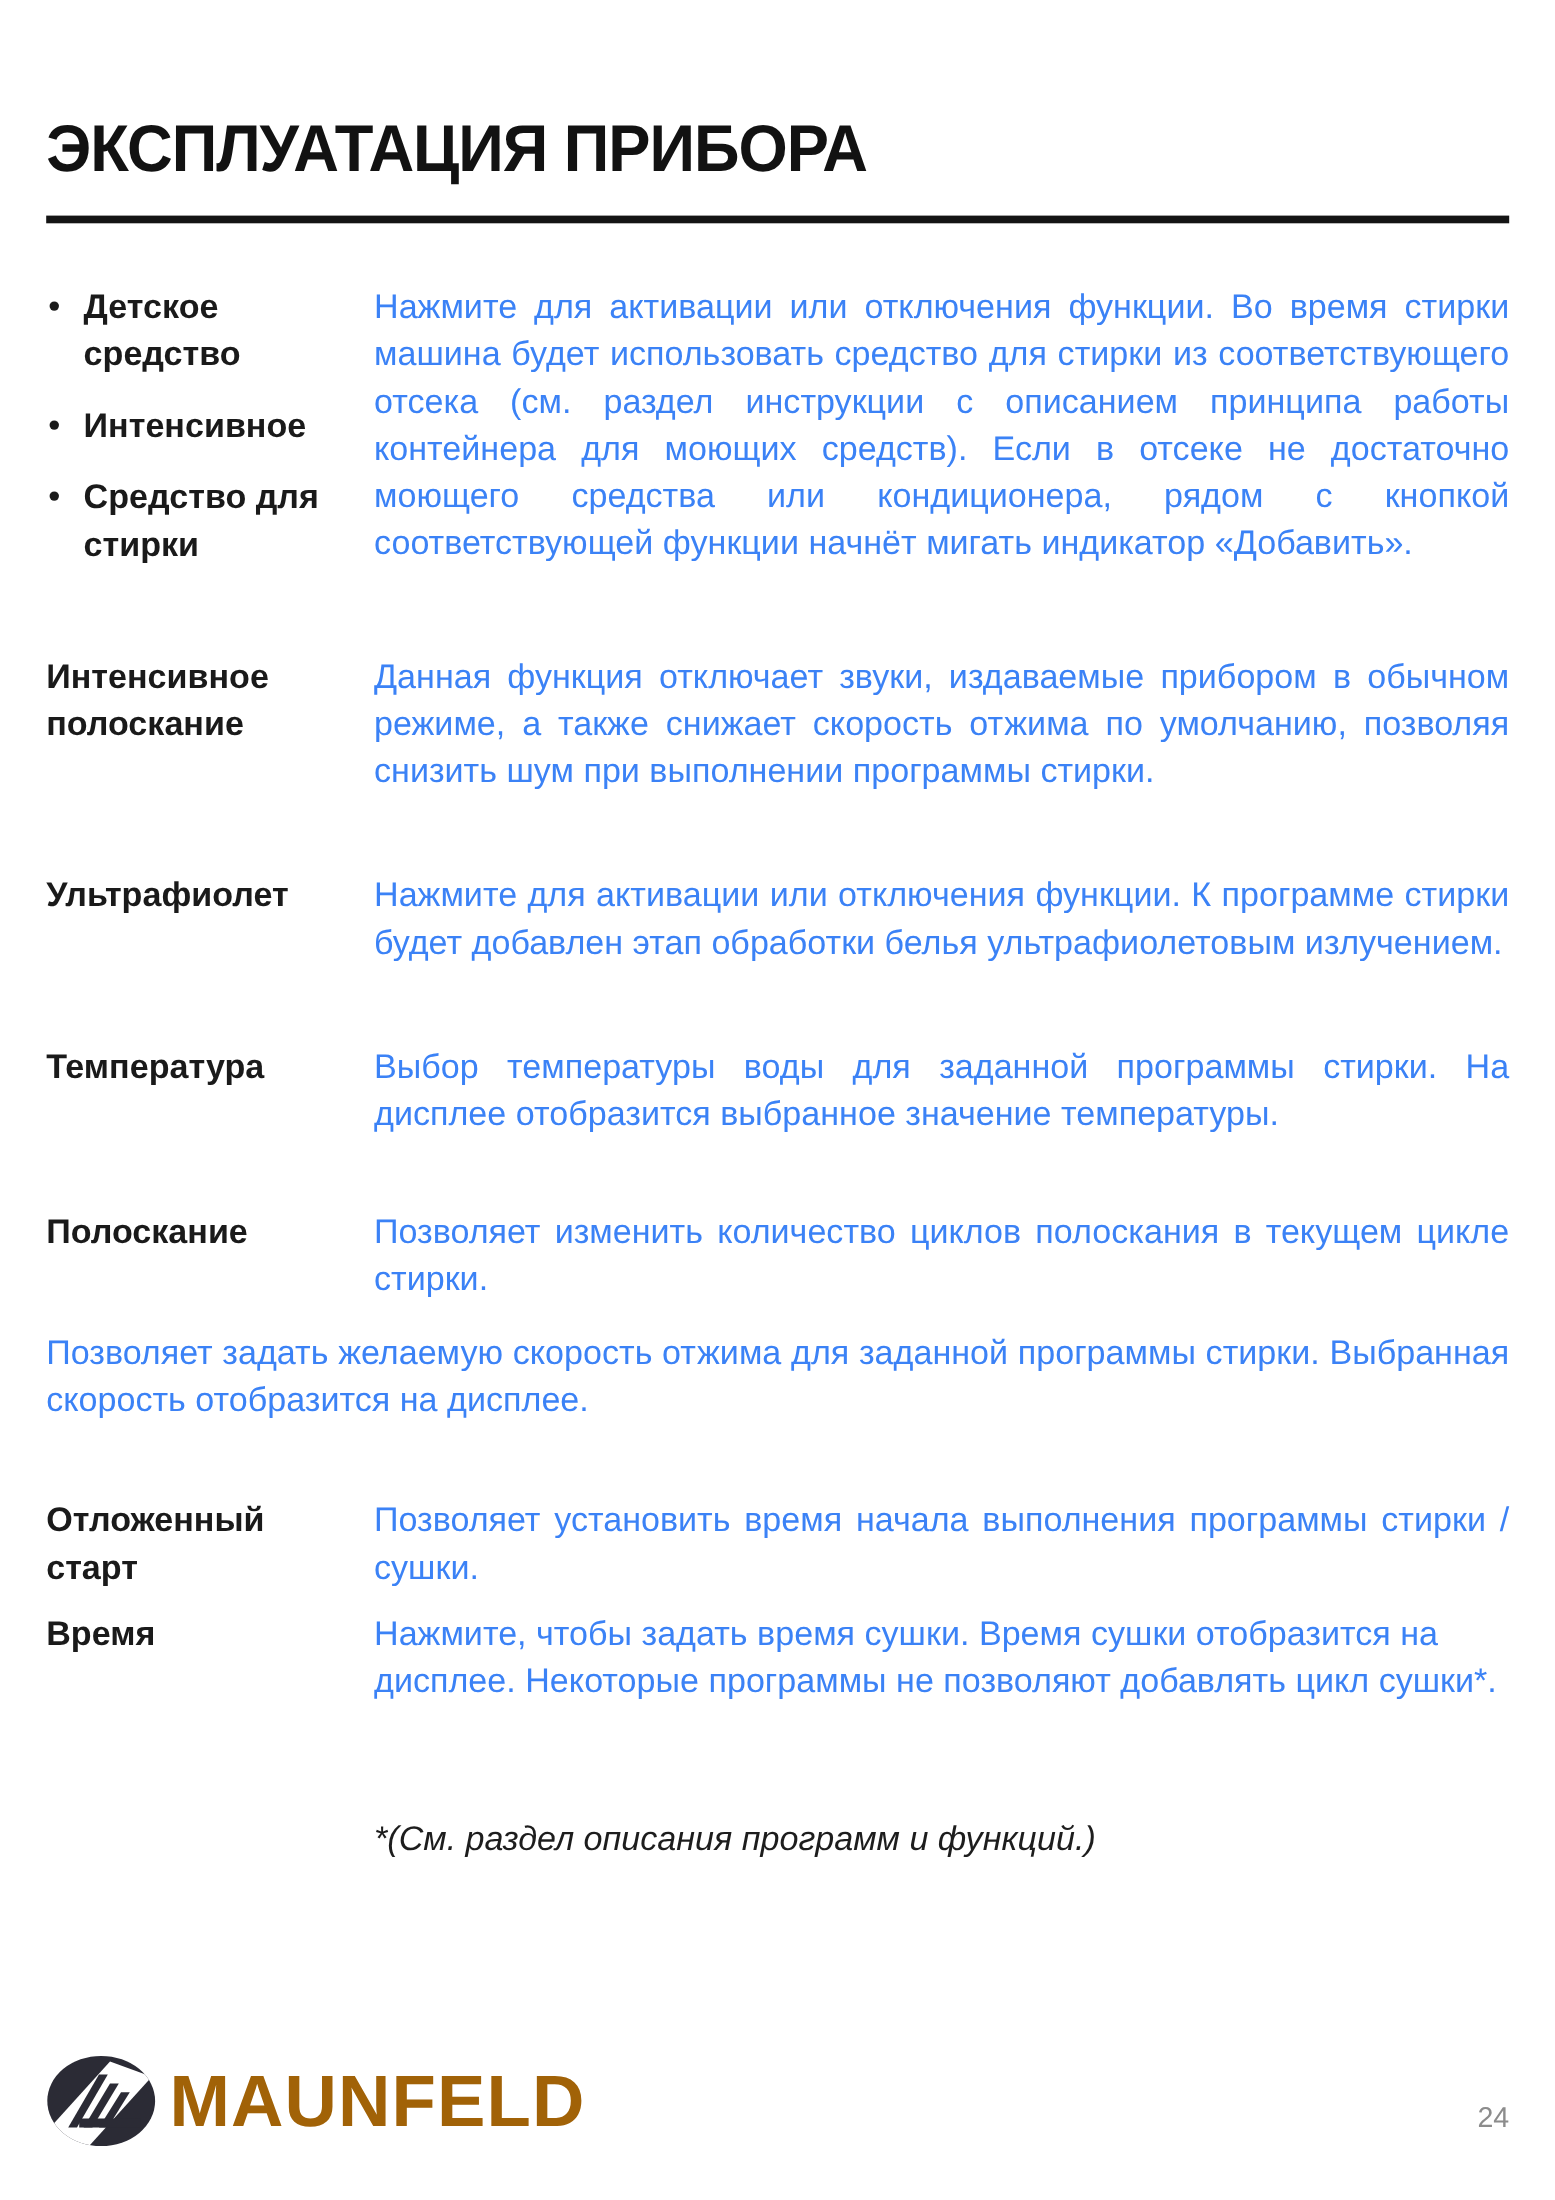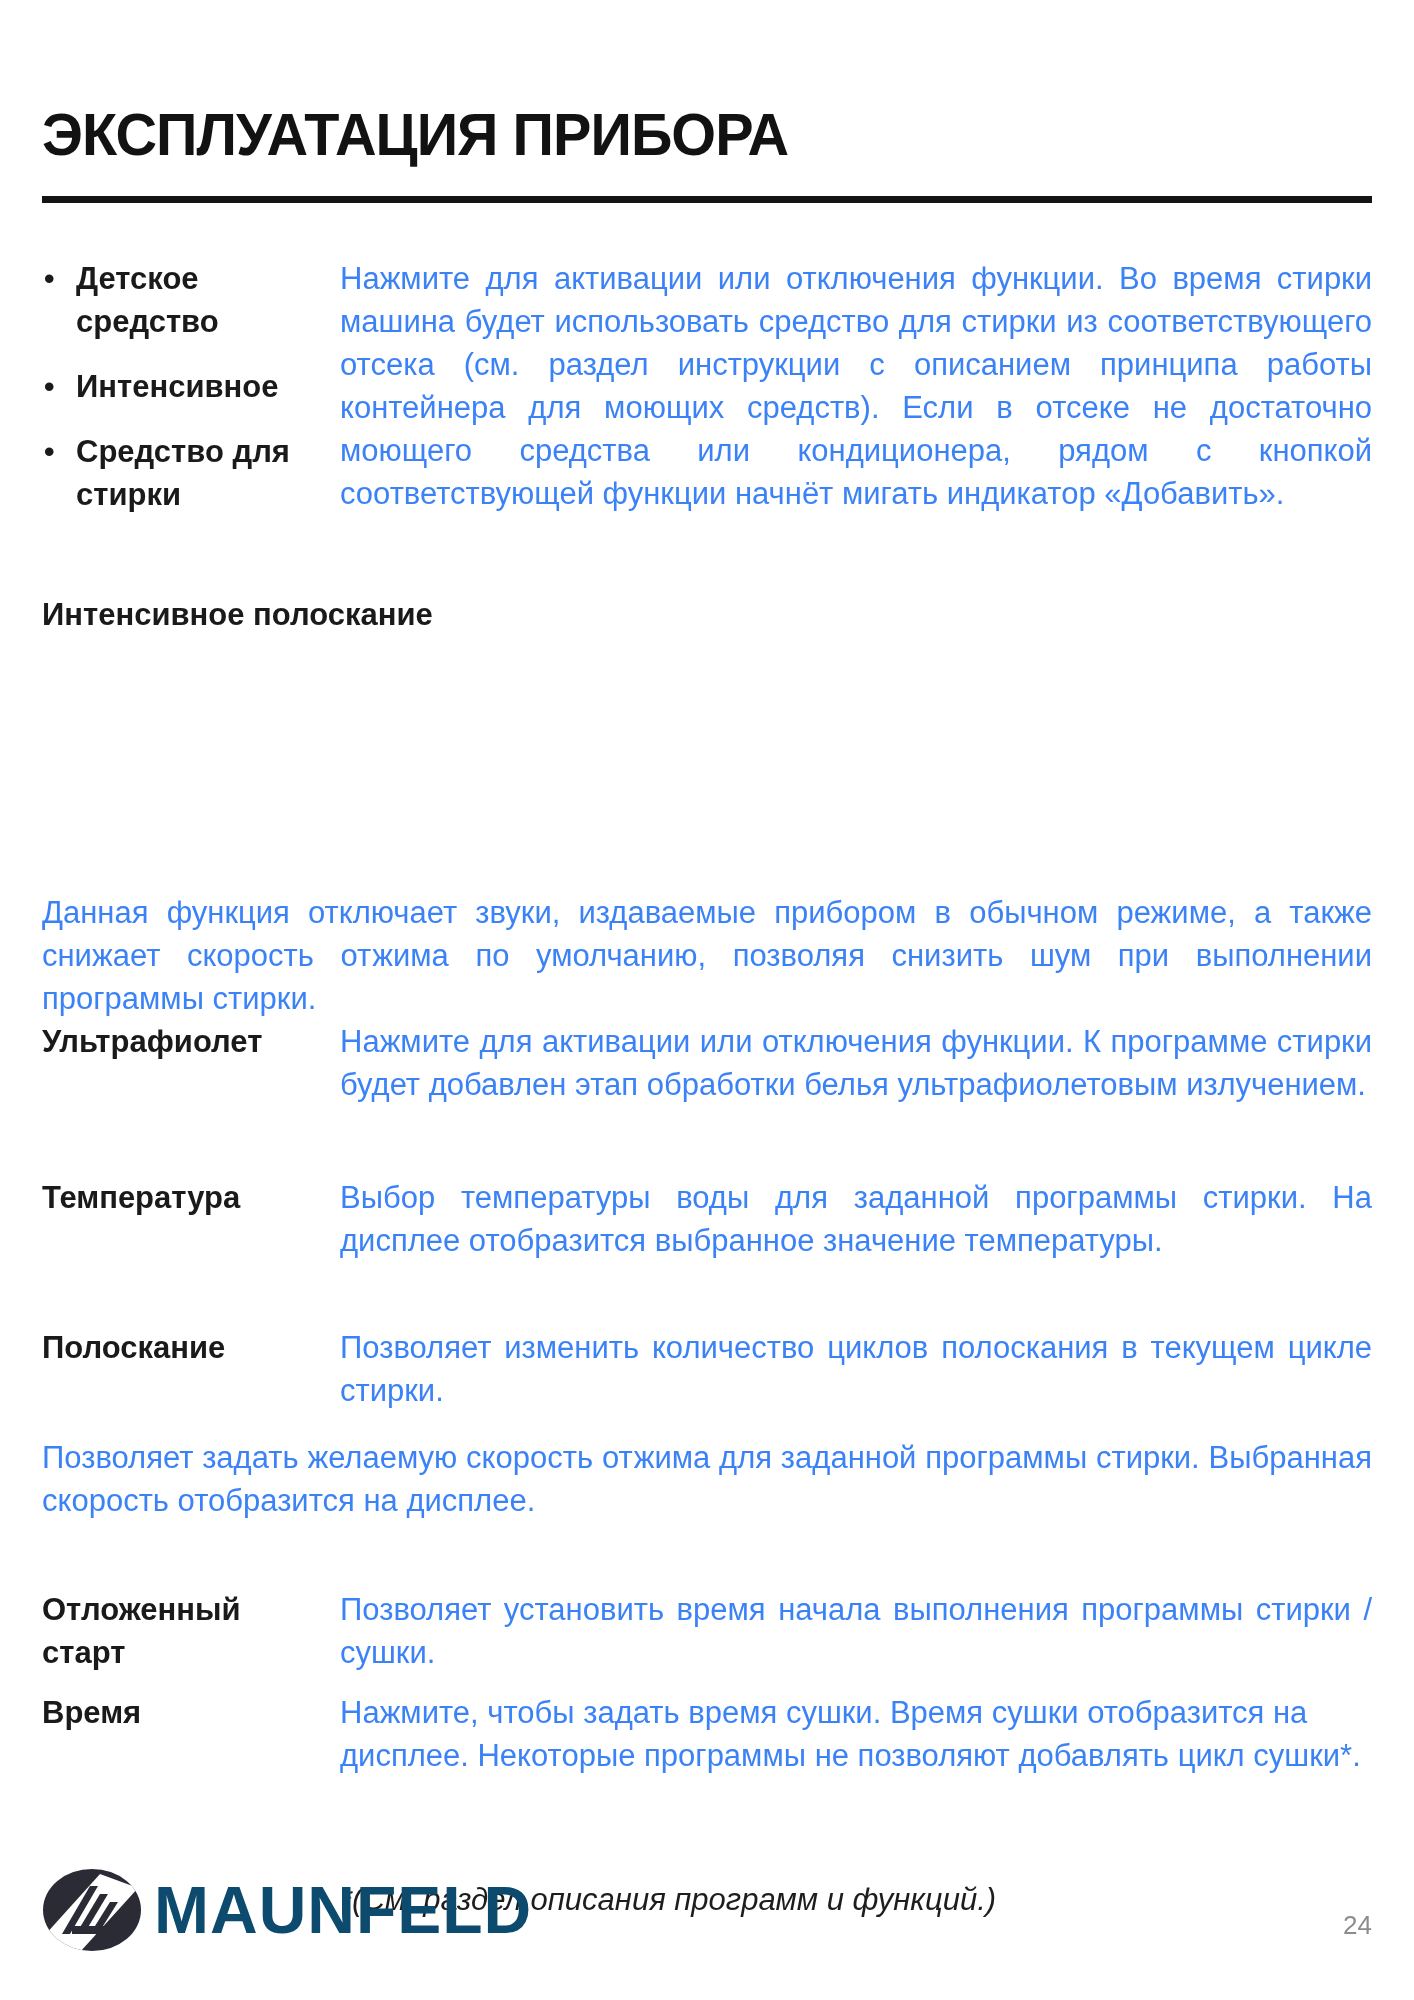--- a/index.html
+++ b/index.html
@@ -40,21 +40,21 @@
   }
   .desc{
     flex:1;
     font-size:31px;
     line-height:43px;
     text-align:justify;
     color:#3b82f6;
   }
   .desc.left{text-align:left;}
   .r1{min-height:336px;}
-  .r2{min-height:199px;flex-direction:column;}
+  .r2{min-height:199px;}
   .r3{min-height:156px;}
   .r4{min-height:150px;}
   .r5{min-height:110px;justify-content:flex-end;}
   .r6{min-height:152px;}
   .r7{min-height:103px;}
   .r8{min-height:187px;}
   ul.bullets{list-style:none;margin:0;padding:0;}
   ul.bullets li{
     position:relative;
     padding-left:34px;
@@ -80,21 +80,21 @@
     position:absolute;
     left:42px;right:42px;top:1868px;
     display:flex;
     align-items:center;
   }
   .logo-mark{width:100px;height:84px;flex:0 0 auto;}
   .wordmark{
     font-size:66px;
     font-weight:bold;
     letter-spacing:1px;
-    color:#0c4a6e;
+    color:#a16207;
     margin-left:12px;
     line-height:84px;
   }
   .page-num{
     margin-left:auto;
     font-size:26px;
     color:#8c8c8c;
     align-self:center;
     padding-top:30px;
   }

